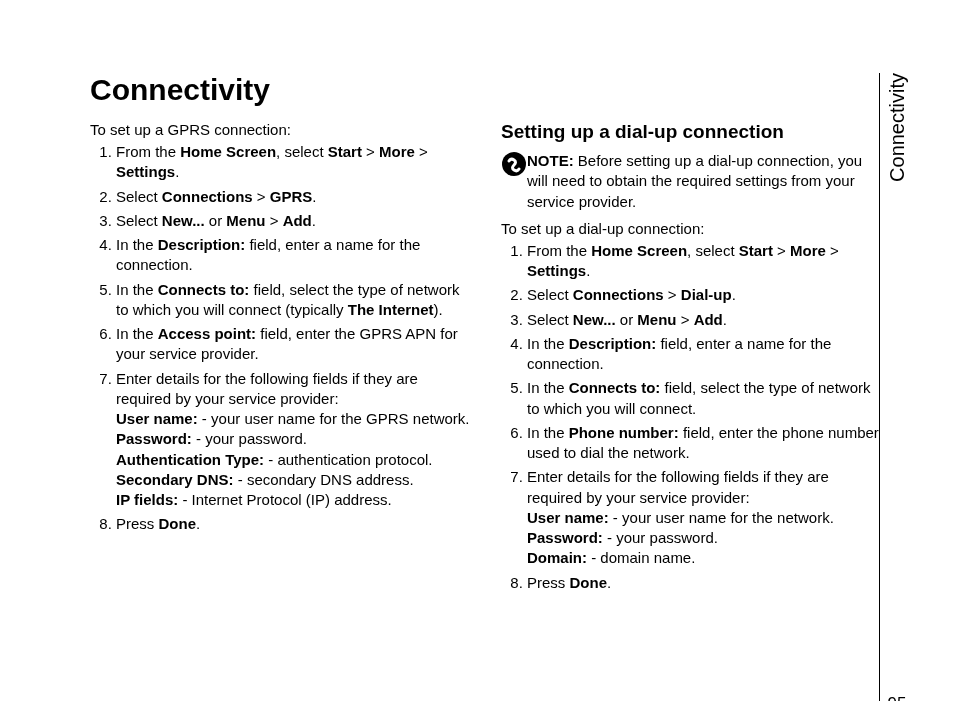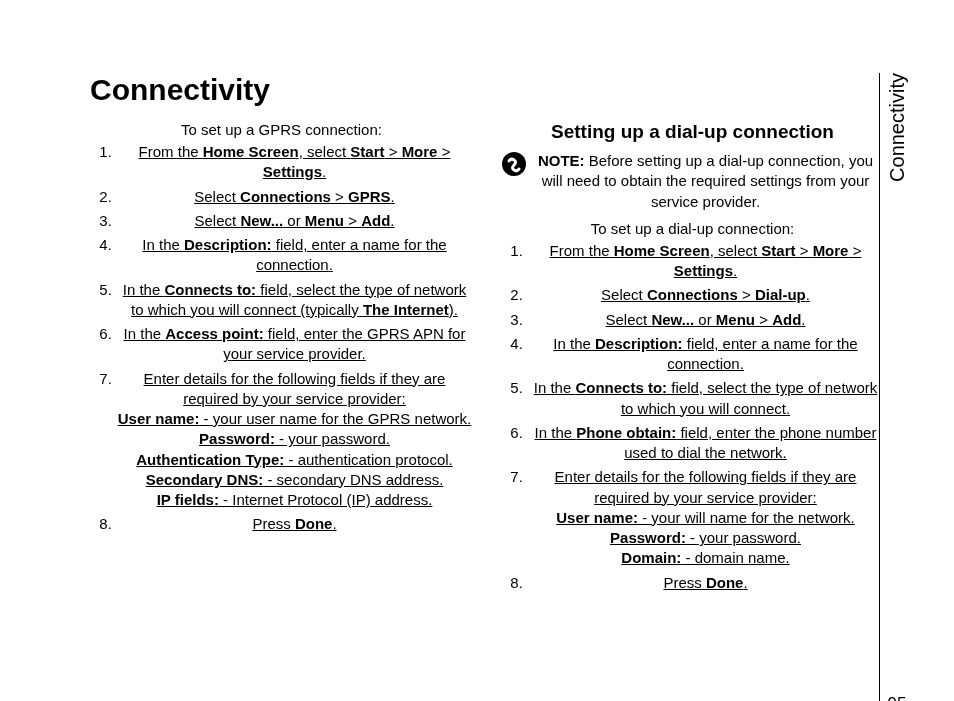--- a/index.html
+++ b/index.html
@@ -27,29 +27,27 @@
     font-weight: bold;
     margin: 0 0 14px 0;
   }
   .columns {
     display: flex;
     gap: 28px;
   }
   .col {
     flex: 1;
     min-width: 0;
-    text-align: center;
   }
   .intro {
     margin: 0 0 4px 0;
   }
   ol {
     margin: 0;
     padding-left: 26px;
-    text-decoration: underline;
   }
   ol li {
     margin-bottom: 4px;
     line-height: 1.35;
   }
   .sub {
     display: block;
   }
   b { font-weight: bold; }
   h2.section {
@@ -161,25 +159,25 @@
         <li>
           <span>Select </span><b>New...</b><span> or </span><b>Menu</b><span> &gt; </span><b>Add</b><span>.</span>
         </li>
         <li>
           <span>In the </span><b>Description:</b><span> field, enter a name for the connection.</span>
         </li>
         <li>
           <span>In the </span><b>Connects to:</b><span> field, select the type of network to which you will connect.</span>
         </li>
         <li>
-          <span>In the </span><b>Phone obtain:</b><span> field, enter the phone number used to dial the network.</span>
+          <span>In the </span><b>Phone number:</b><span> field, enter the phone number used to dial the network.</span>
         </li>
         <li>
           <span class="sub">Enter details for the following fields if they are required by your service provider:</span>
-          <span class="sub"><b>User name:</b><span> - your will name for the network.</span></span>
+          <span class="sub"><b>User name:</b><span> - your user name for the network.</span></span>
           <span class="sub"><b>Password:</b><span> - your password.</span></span>
           <span class="sub"><b>Domain:</b><span> - domain name.</span></span>
         </li>
         <li>
           <span>Press </span><b>Done</b><span>.</span>
         </li>
       </ol>
     </div>
   </div>
 

